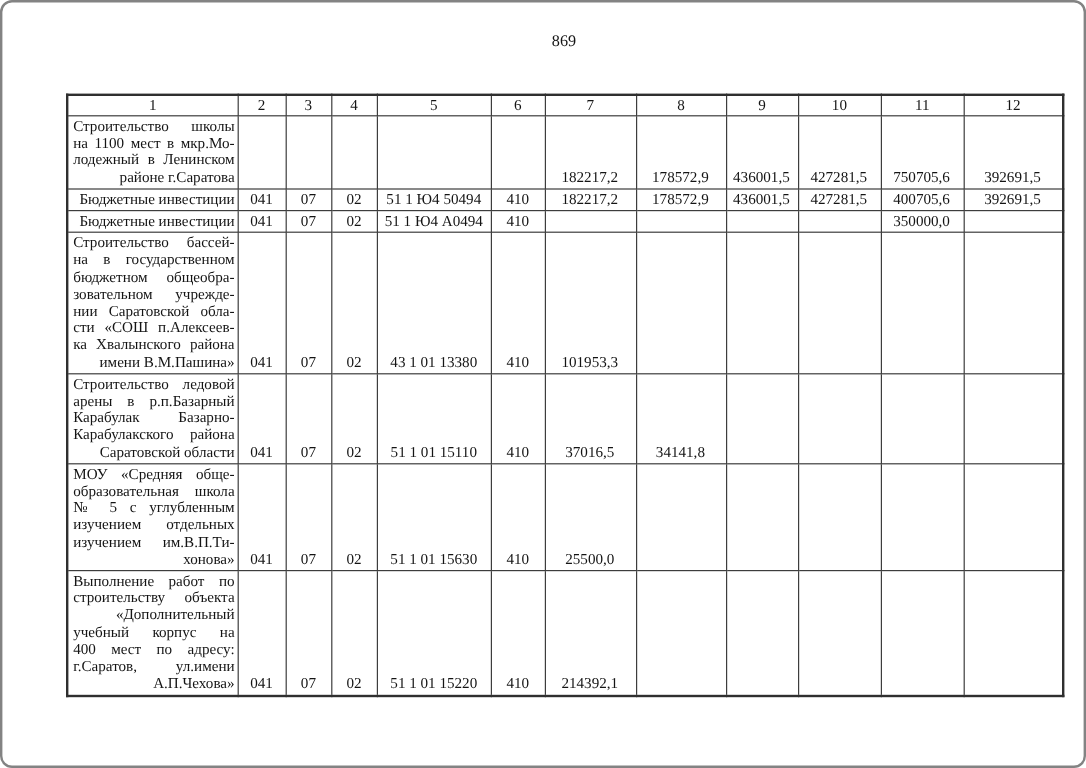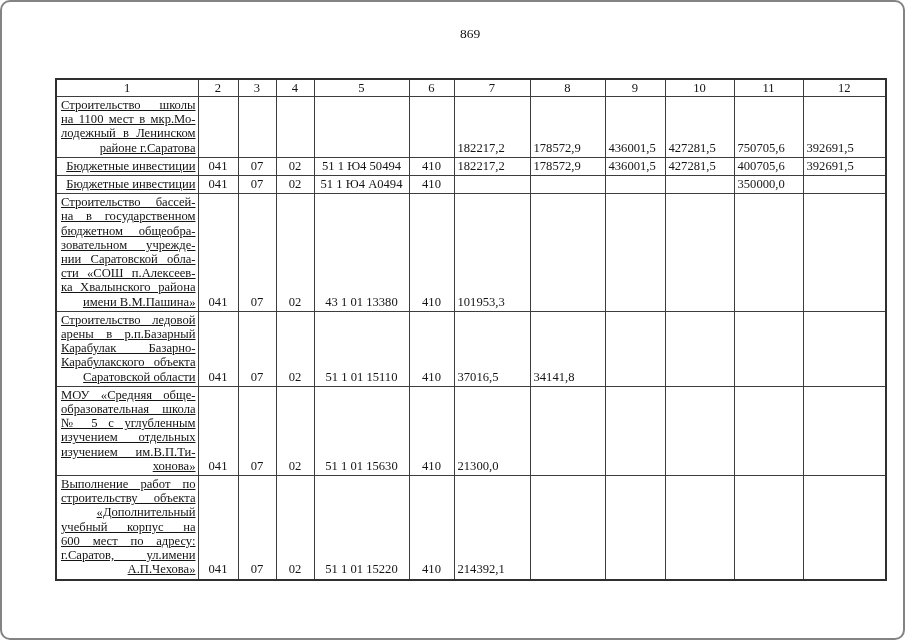--- a/index.html
+++ b/index.html
@@ -43,25 +43,25 @@
     font-size: 12.6px;
     text-align: center;
     vertical-align: middle;
     padding: 0 2px;
   }
   .budget-table td {
     vertical-align: bottom;
     padding: 1px 3px 2px 3px;
     line-height: 14.2px;
   }
-  td.name-cell { text-align: left; padding: 1px 2px 2px 4px; text-decoration: underline; }
+  td.name-cell { text-align: left; padding: 1px 2px 2px 4px; }
   .line { line-height: 14.2px; min-height: 14.2px; white-space: normal; text-align: right; }
   .jl { text-align: justify; text-align-last: justify; }
   td.code-cell { text-align: center; }
-  td.amount-cell { text-align: left; padding-right: 4px; }
+  td.amount-cell { text-align: center; padding-right: 4px; }
   col.w1  { width: 142px; }
   col.w2  { width: 40px; }
   col.w3  { width: 38px; }
   col.w4  { width: 38px; }
   col.w5  { width: 95px; }
   col.w6  { width: 45px; }
   col.w7  { width: 76px; }
   col.w8  { width: 75px; }
   col.w9  { width: 60px; }
   col.w10 { width: 69px; }
@@ -178,21 +178,21 @@
           <td class="amount-cell"></td>
           <td class="amount-cell"></td>
           <td class="amount-cell"></td>
           <td class="amount-cell"></td>
         </tr>
         <tr>
           <td class="name-cell">
             <div class="line jl">Строительство ледовой</div>
             <div class="line jl">арены в р.п.Базарный</div>
             <div class="line jl">Карабулак Базарно-</div>
-            <div class="line jl">Карабулакского объекта</div>
+            <div class="line jl">Карабулакского района</div>
             <div class="line">Саратовской области</div>
           </td>
           <td class="code-cell">041</td>
           <td class="code-cell">07</td>
           <td class="code-cell">02</td>
           <td class="code-cell">51 1 01 15110</td>
           <td class="code-cell">410</td>
           <td class="amount-cell">37016,5</td>
           <td class="amount-cell">34141,8</td>
           <td class="amount-cell"></td>
@@ -207,34 +207,34 @@
             <div class="line jl">№ 5 с углубленным</div>
             <div class="line jl">изучением отдельных</div>
             <div class="line jl">изучением им.В.П.Ти-</div>
             <div class="line">хонова»</div>
           </td>
           <td class="code-cell">041</td>
           <td class="code-cell">07</td>
           <td class="code-cell">02</td>
           <td class="code-cell">51 1 01 15630</td>
           <td class="code-cell">410</td>
-          <td class="amount-cell">21300,0</td>
+          <td class="amount-cell">25500,0</td>
           <td class="amount-cell"></td>
           <td class="amount-cell"></td>
           <td class="amount-cell"></td>
           <td class="amount-cell"></td>
           <td class="amount-cell"></td>
         </tr>
         <tr>
           <td class="name-cell">
             <div class="line jl">Выполнение работ по</div>
             <div class="line jl">строительству объекта</div>
             <div class="line">«Дополнительный</div>
             <div class="line jl">учебный корпус на</div>
-            <div class="line jl">600 мест по адресу:</div>
+            <div class="line jl">400 мест по адресу:</div>
             <div class="line jl">г.Саратов, ул.имени</div>
             <div class="line">А.П.Чехова»</div>
           </td>
           <td class="code-cell">041</td>
           <td class="code-cell">07</td>
           <td class="code-cell">02</td>
           <td class="code-cell">51 1 01 15220</td>
           <td class="code-cell">410</td>
           <td class="amount-cell">214392,1</td>
           <td class="amount-cell"></td>

